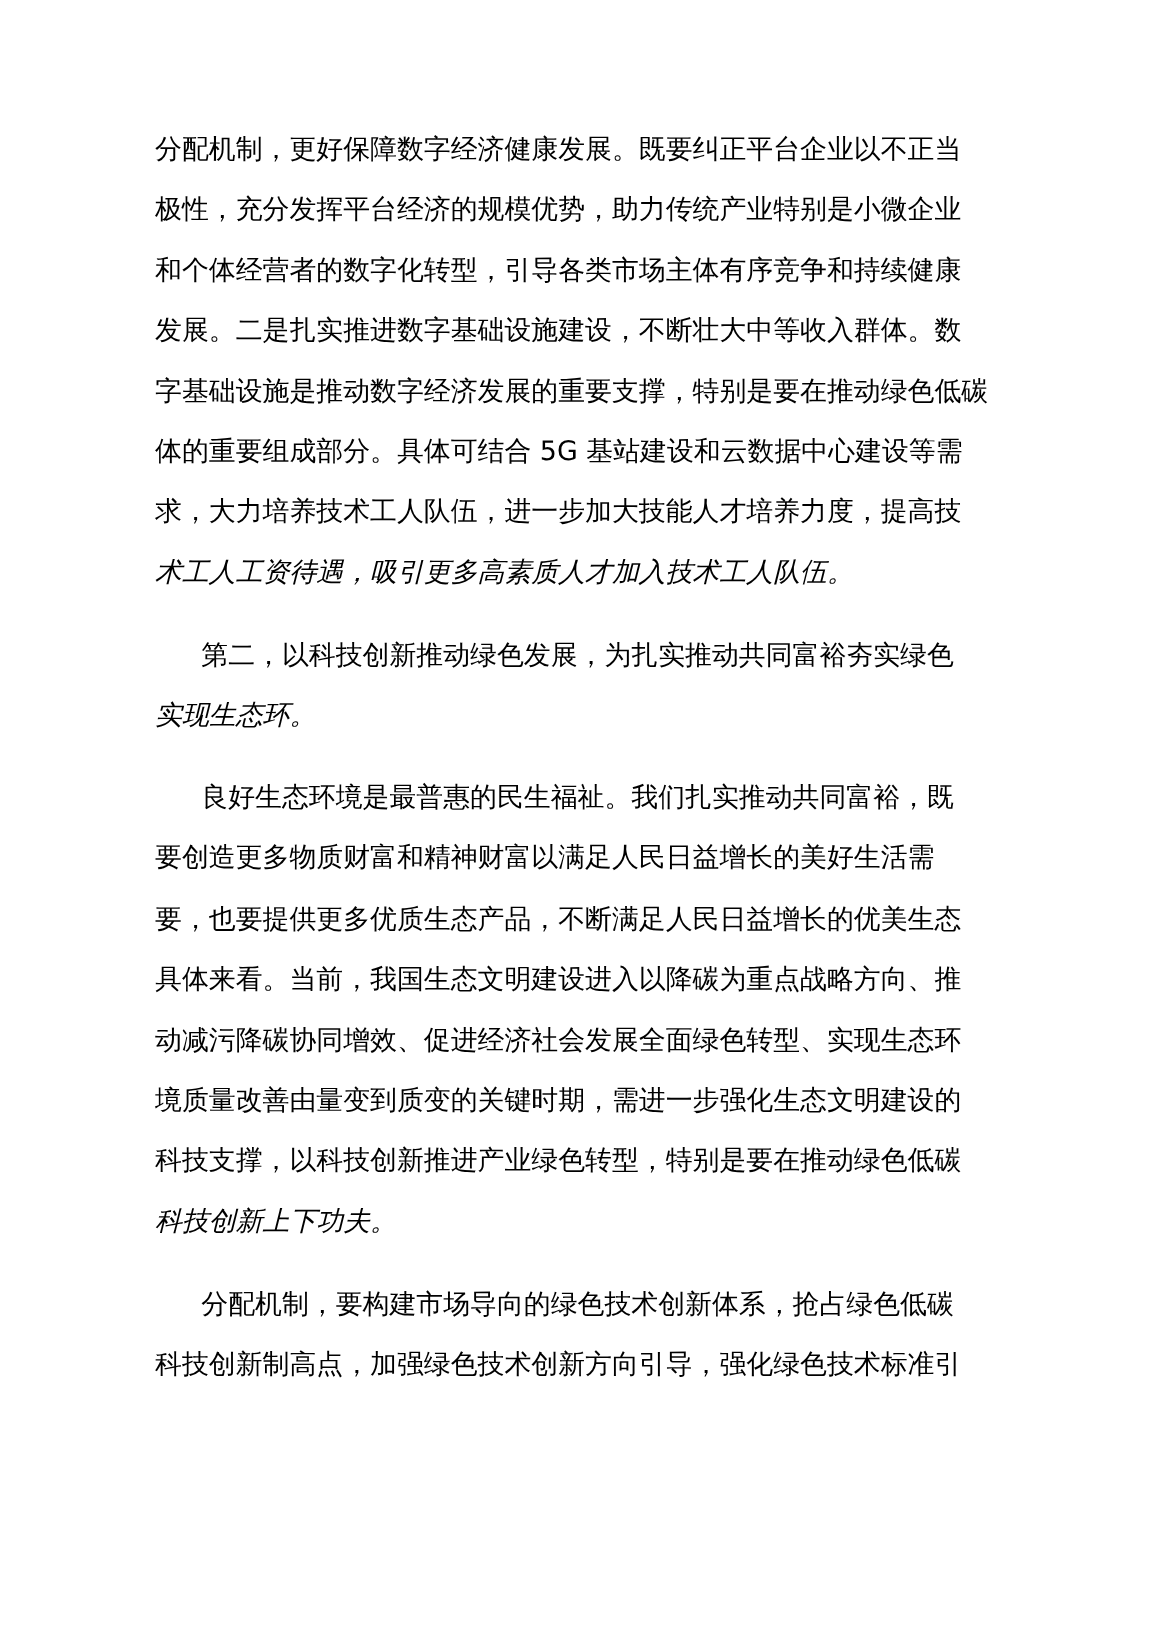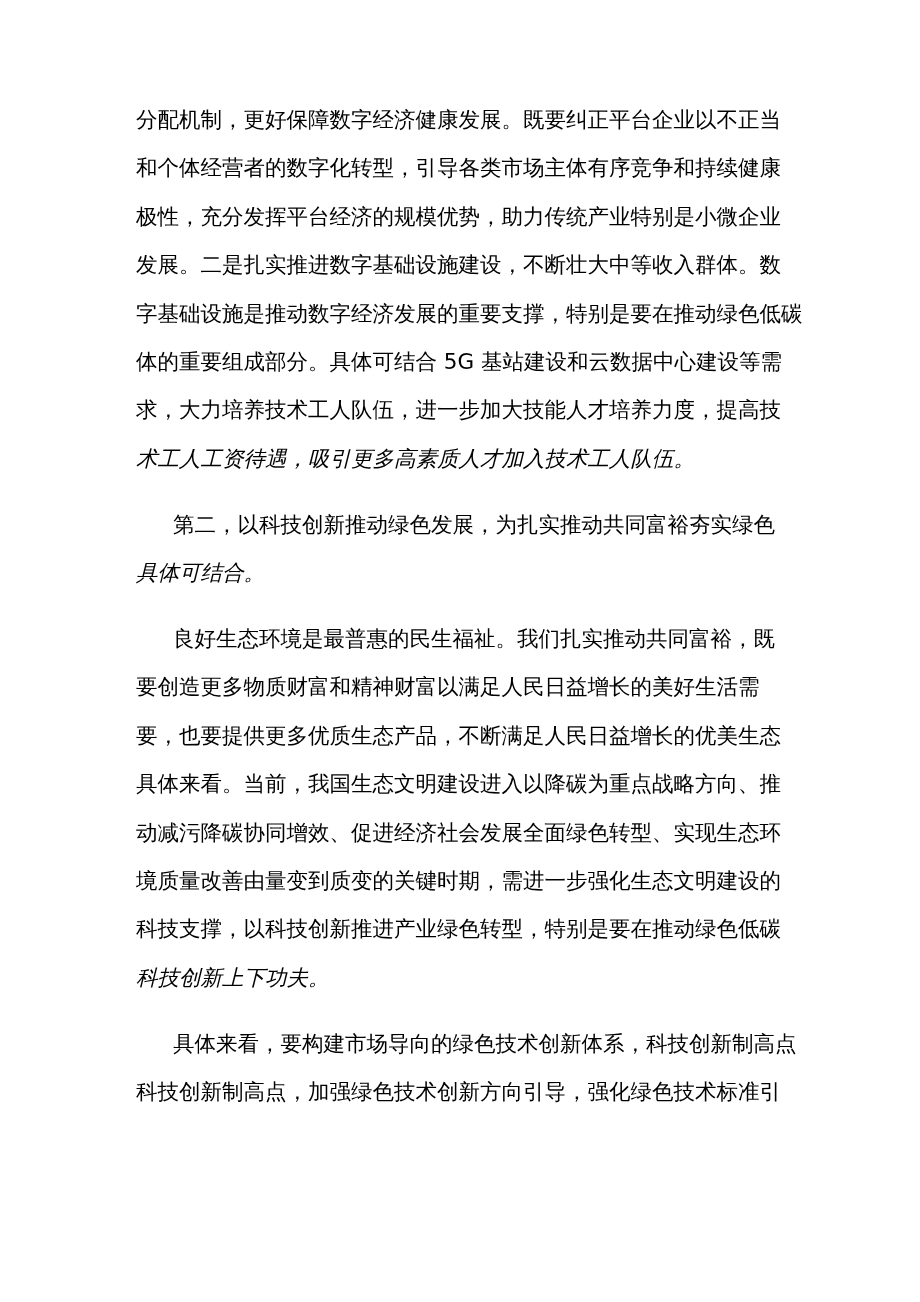--- a/index.html
+++ b/index.html
@@ -10,21 +10,21 @@
     body {
       width: 920px;
       height: 1302px;
       overflow: hidden;
       position: relative;
       font-family: "DejaVu Sans", "Liberation Sans", sans-serif;
       color: #000000;
     }
     .page {
       position: absolute;
-      left: 136px;
+      left: 124px;
       top: 96px;
       width: 617px;
     }
     .para {
       margin: 0 0 17.6px 0;
     }
     .line {
       display: block;
       height: 48.4px;
       line-height: 48.4px;
@@ -42,43 +42,43 @@
       padding-left: 37px;
     }
   </style>
 </head>
 <body>
 
 <div class="page">
 
   <div class="para">
     <span class="line">分配机制，更好保障数字经济健康发展。既要纠正平台企业以不正当</span>
+    <span class="line">极性，充分发挥平台经济的规模优势，助力传统产业特别是小微企业</span>
     <span class="line">和个体经营者的数字化转型，引导各类市场主体有序竞争和持续健康</span>
-    <span class="line">极性，充分发挥平台经济的规模优势，助力传统产业特别是小微企业</span>
     <span class="line">发展。二是扎实推进数字基础设施建设，不断壮大中等收入群体。数</span>
     <span class="line">字基础设施是推动数字经济发展的重要支撑，特别是要在推动绿色低碳</span>
     <span class="line">体的重要组成部分。具体可结合 5G 基站建设和云数据中心建设等需</span>
     <span class="line">求，大力培养技术工人队伍，进一步加大技能人才培养力度，提高技</span>
     <span class="line last">术工人工资待遇，吸引更多高素质人才加入技术工人队伍。</span>
   </div>
 
   <div class="para">
     <span class="line indent">第二，以科技创新推动绿色发展，为扎实推动共同富裕夯实绿色</span>
-    <span class="line last">具体可结合。</span>
+    <span class="line last">实现生态环。</span>
   </div>
 
   <div class="para">
     <span class="line indent">良好生态环境是最普惠的民生福祉。我们扎实推动共同富裕，既</span>
     <span class="line">要创造更多物质财富和精神财富以满足人民日益增长的美好生活需</span>
     <span class="line">要，也要提供更多优质生态产品，不断满足人民日益增长的优美生态</span>
     <span class="line">具体来看。当前，我国生态文明建设进入以降碳为重点战略方向、推</span>
     <span class="line">动减污降碳协同增效、促进经济社会发展全面绿色转型、实现生态环</span>
     <span class="line">境质量改善由量变到质变的关键时期，需进一步强化生态文明建设的</span>
     <span class="line">科技支撑，以科技创新推进产业绿色转型，特别是要在推动绿色低碳</span>
     <span class="line last">科技创新上下功夫。</span>
   </div>
 
   <div class="para">
-    <span class="line indent">具体来看，要构建市场导向的绿色技术创新体系，科技创新制高点</span>
+    <span class="line indent">分配机制，要构建市场导向的绿色技术创新体系，抢占绿色低碳</span>
     <span class="line">科技创新制高点，加强绿色技术创新方向引导，强化绿色技术标准引</span>
   </div>
 
 </div>
 
 </body></html>

